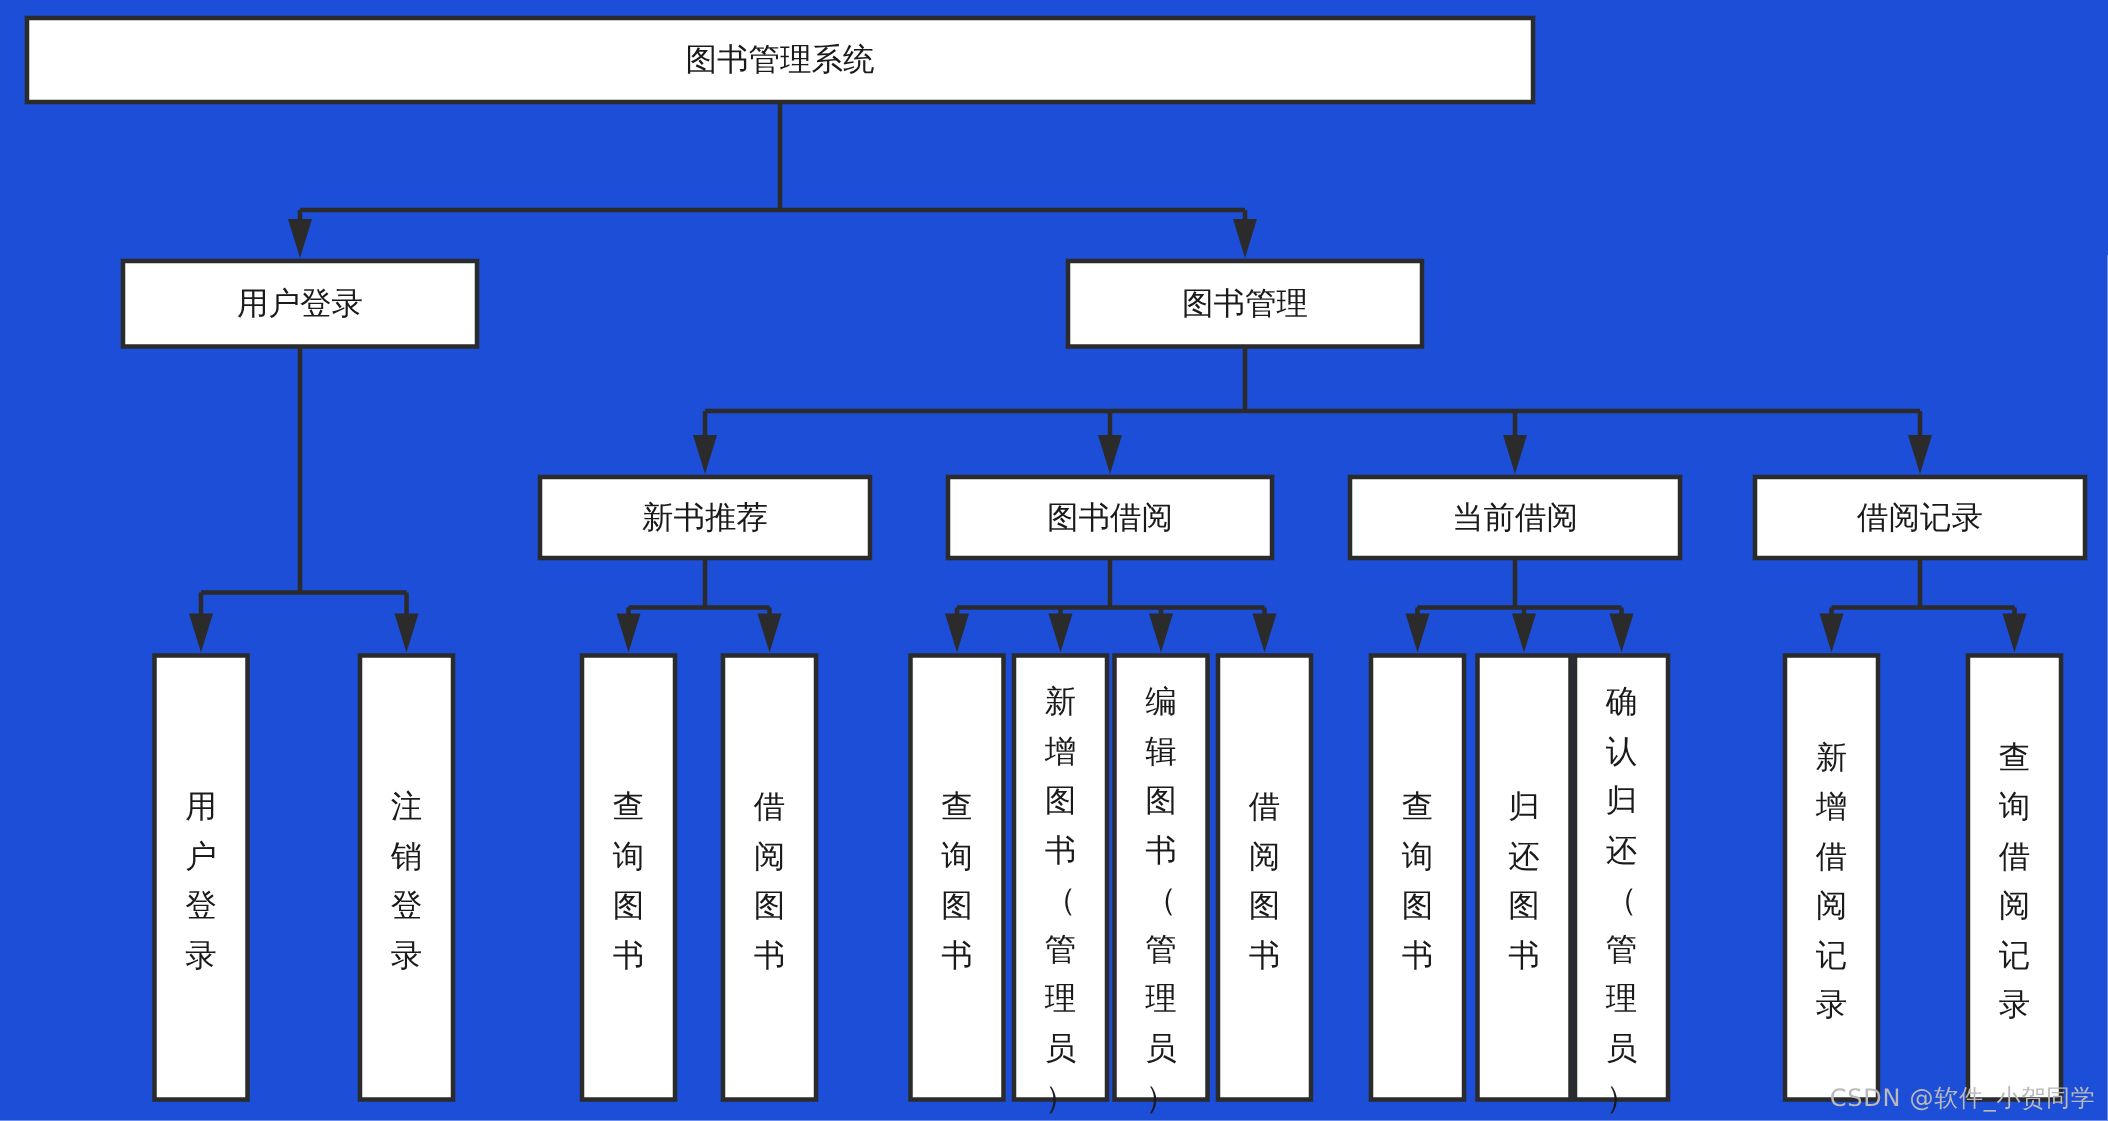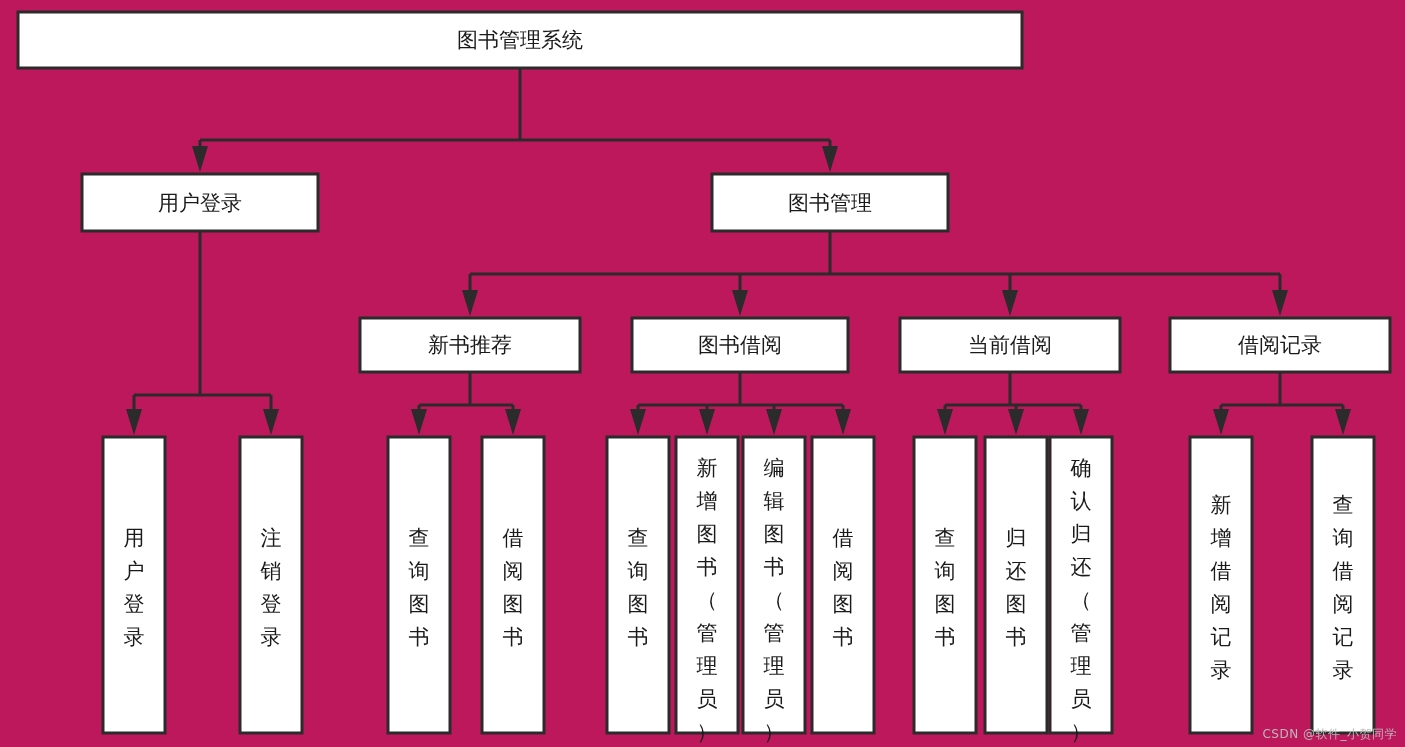--- a/index.html
+++ b/index.html
@@ -11,21 +11,21 @@
   body {
     width: 1405px;
     height: 747px;
     font-family: "DejaVu Sans", "Liberation Sans", sans-serif;
     overflow: hidden;
   }
   #diagram-root {
     position: relative;
     width: 1405px;
     height: 747px;
-    background: #be185d;
+    background: #1d4ed8;
   }
   svg.diagram-canvas {
     position: absolute;
     top: 0;
     left: 0;
     width: 1405px;
     height: 747px;
     display: block;
   }
   .node-box {
@@ -54,21 +54,21 @@
   }
   .arrow-head {
     fill: #2b2b2b;
     stroke: none;
   }
   .watermark-text {
     position: absolute;
     right: 8px;
     bottom: 4px;
     font-family: "DejaVu Sans", "Liberation Sans", sans-serif;
-    font-size: 12px;
+    font-size: 16px;
     color: #b9b9b9;
     letter-spacing: 0.5px;
     white-space: nowrap;
     user-select: none;
   }
 </style>
 </head>
 <body>
 
 <div id="diagram-root">

